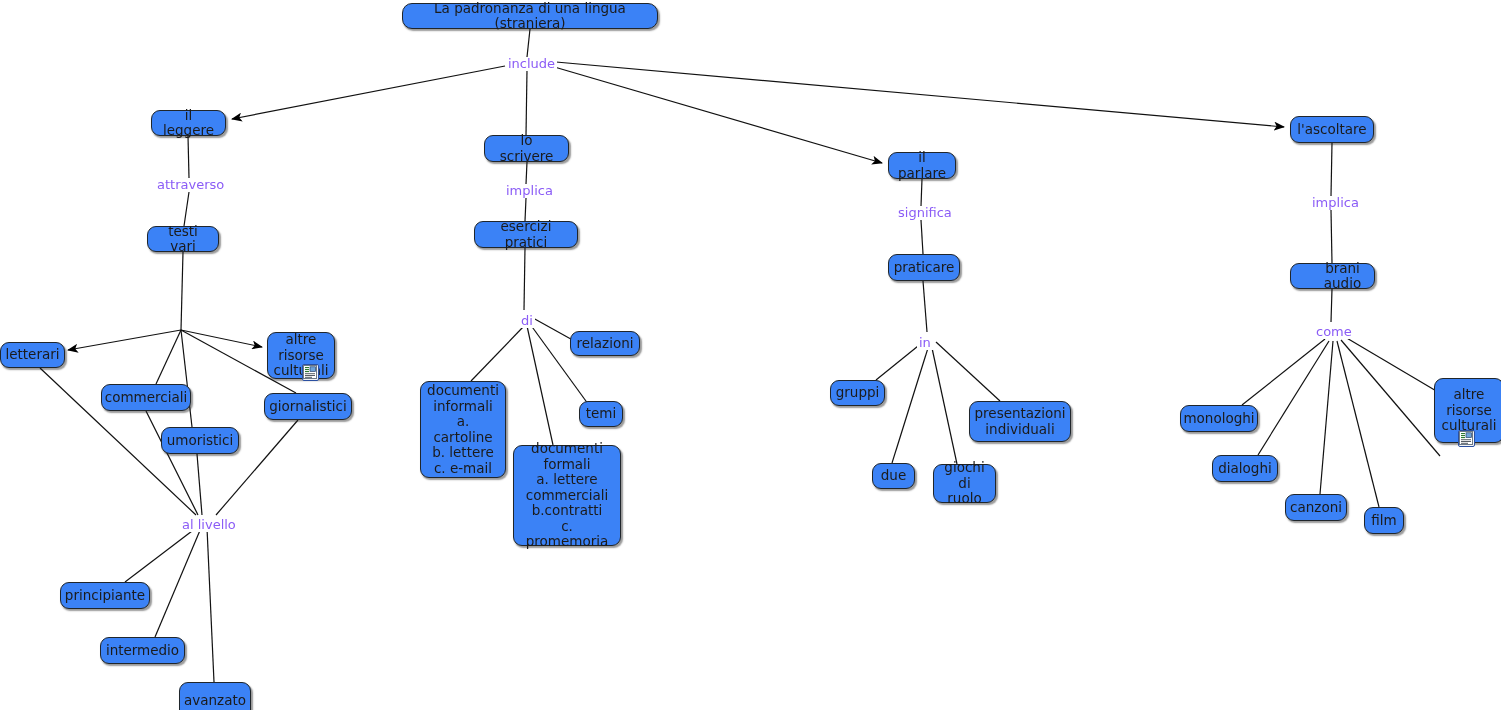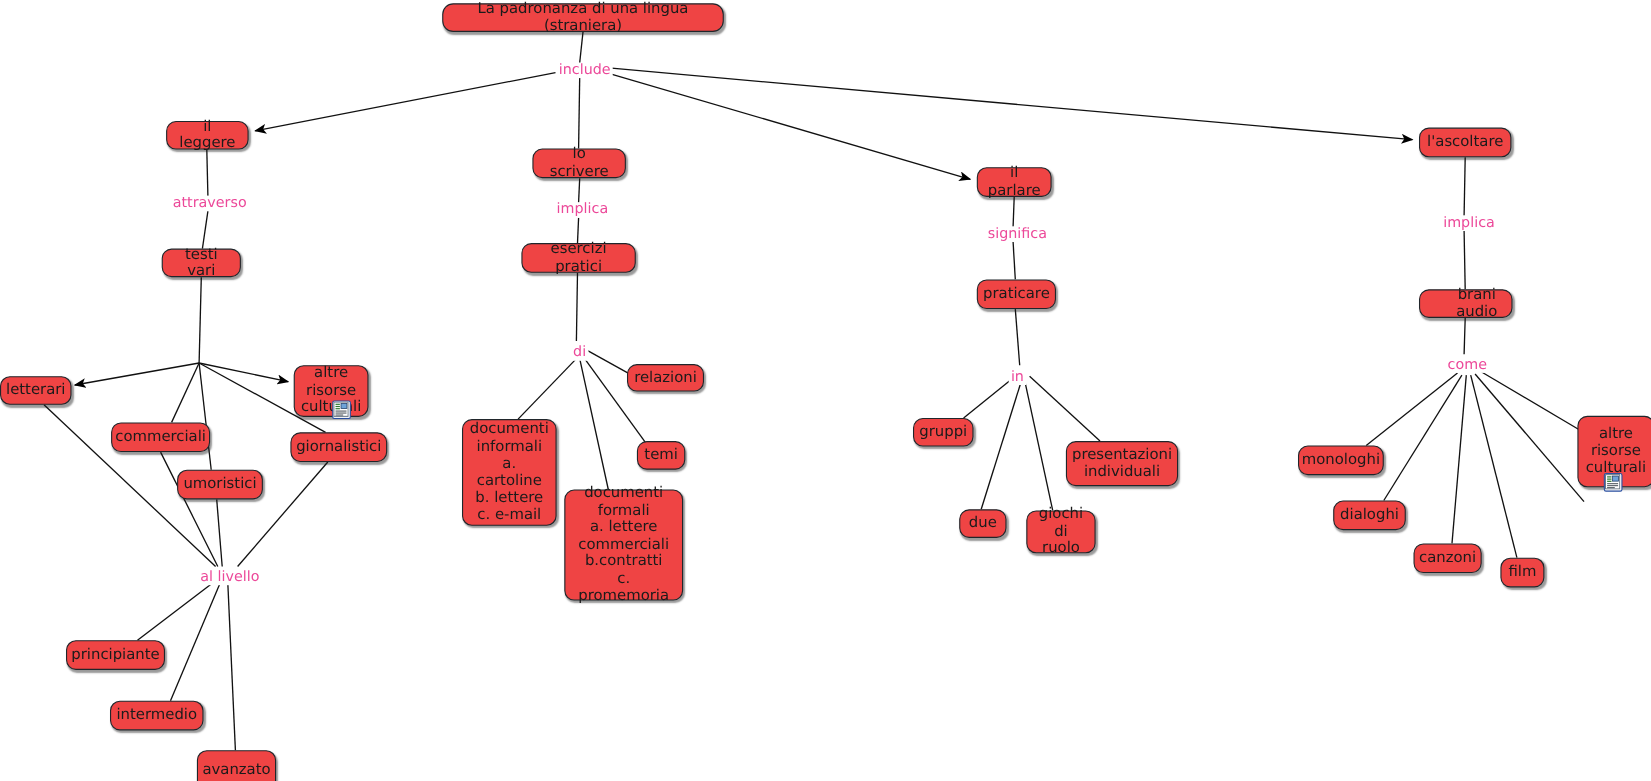--- a/index.html
+++ b/index.html
@@ -21,42 +21,42 @@
     position: absolute;
     left: 0;
     top: 0;
     width: 1501px;
     height: 710px;
     pointer-events: none;
   }
   .node {
     position: absolute;
     box-sizing: border-box;
-    background: #ef4444;
+    background: #3b82f6;
     border: 1.3px solid #20262b;
     border-radius: 9px;
     color: #1b1b1b;
     font-size: 13.5px;
     line-height: 15.5px;
     text-align: center;
     display: flex;
     flex-direction: column;
     align-items: center;
     justify-content: center;
     padding: 3px 8px;
     box-shadow: 1.5px 2px 1.5px rgba(30,30,30,0.45);
     white-space: pre-line;
     z-index: 3;
   }
   .node.root {
     border-radius: 10px;
   }
   .linkword {
     position: absolute;
-    color: #ec4899;
+    color: #8b5cf6;
     font-size: 13px;
     line-height: 14px;
     white-space: nowrap;
     background: #ffffff;
     padding: 0 2px;
     z-index: 2;
   }
   .res-icon {
     position: absolute;
     width: 17px;

